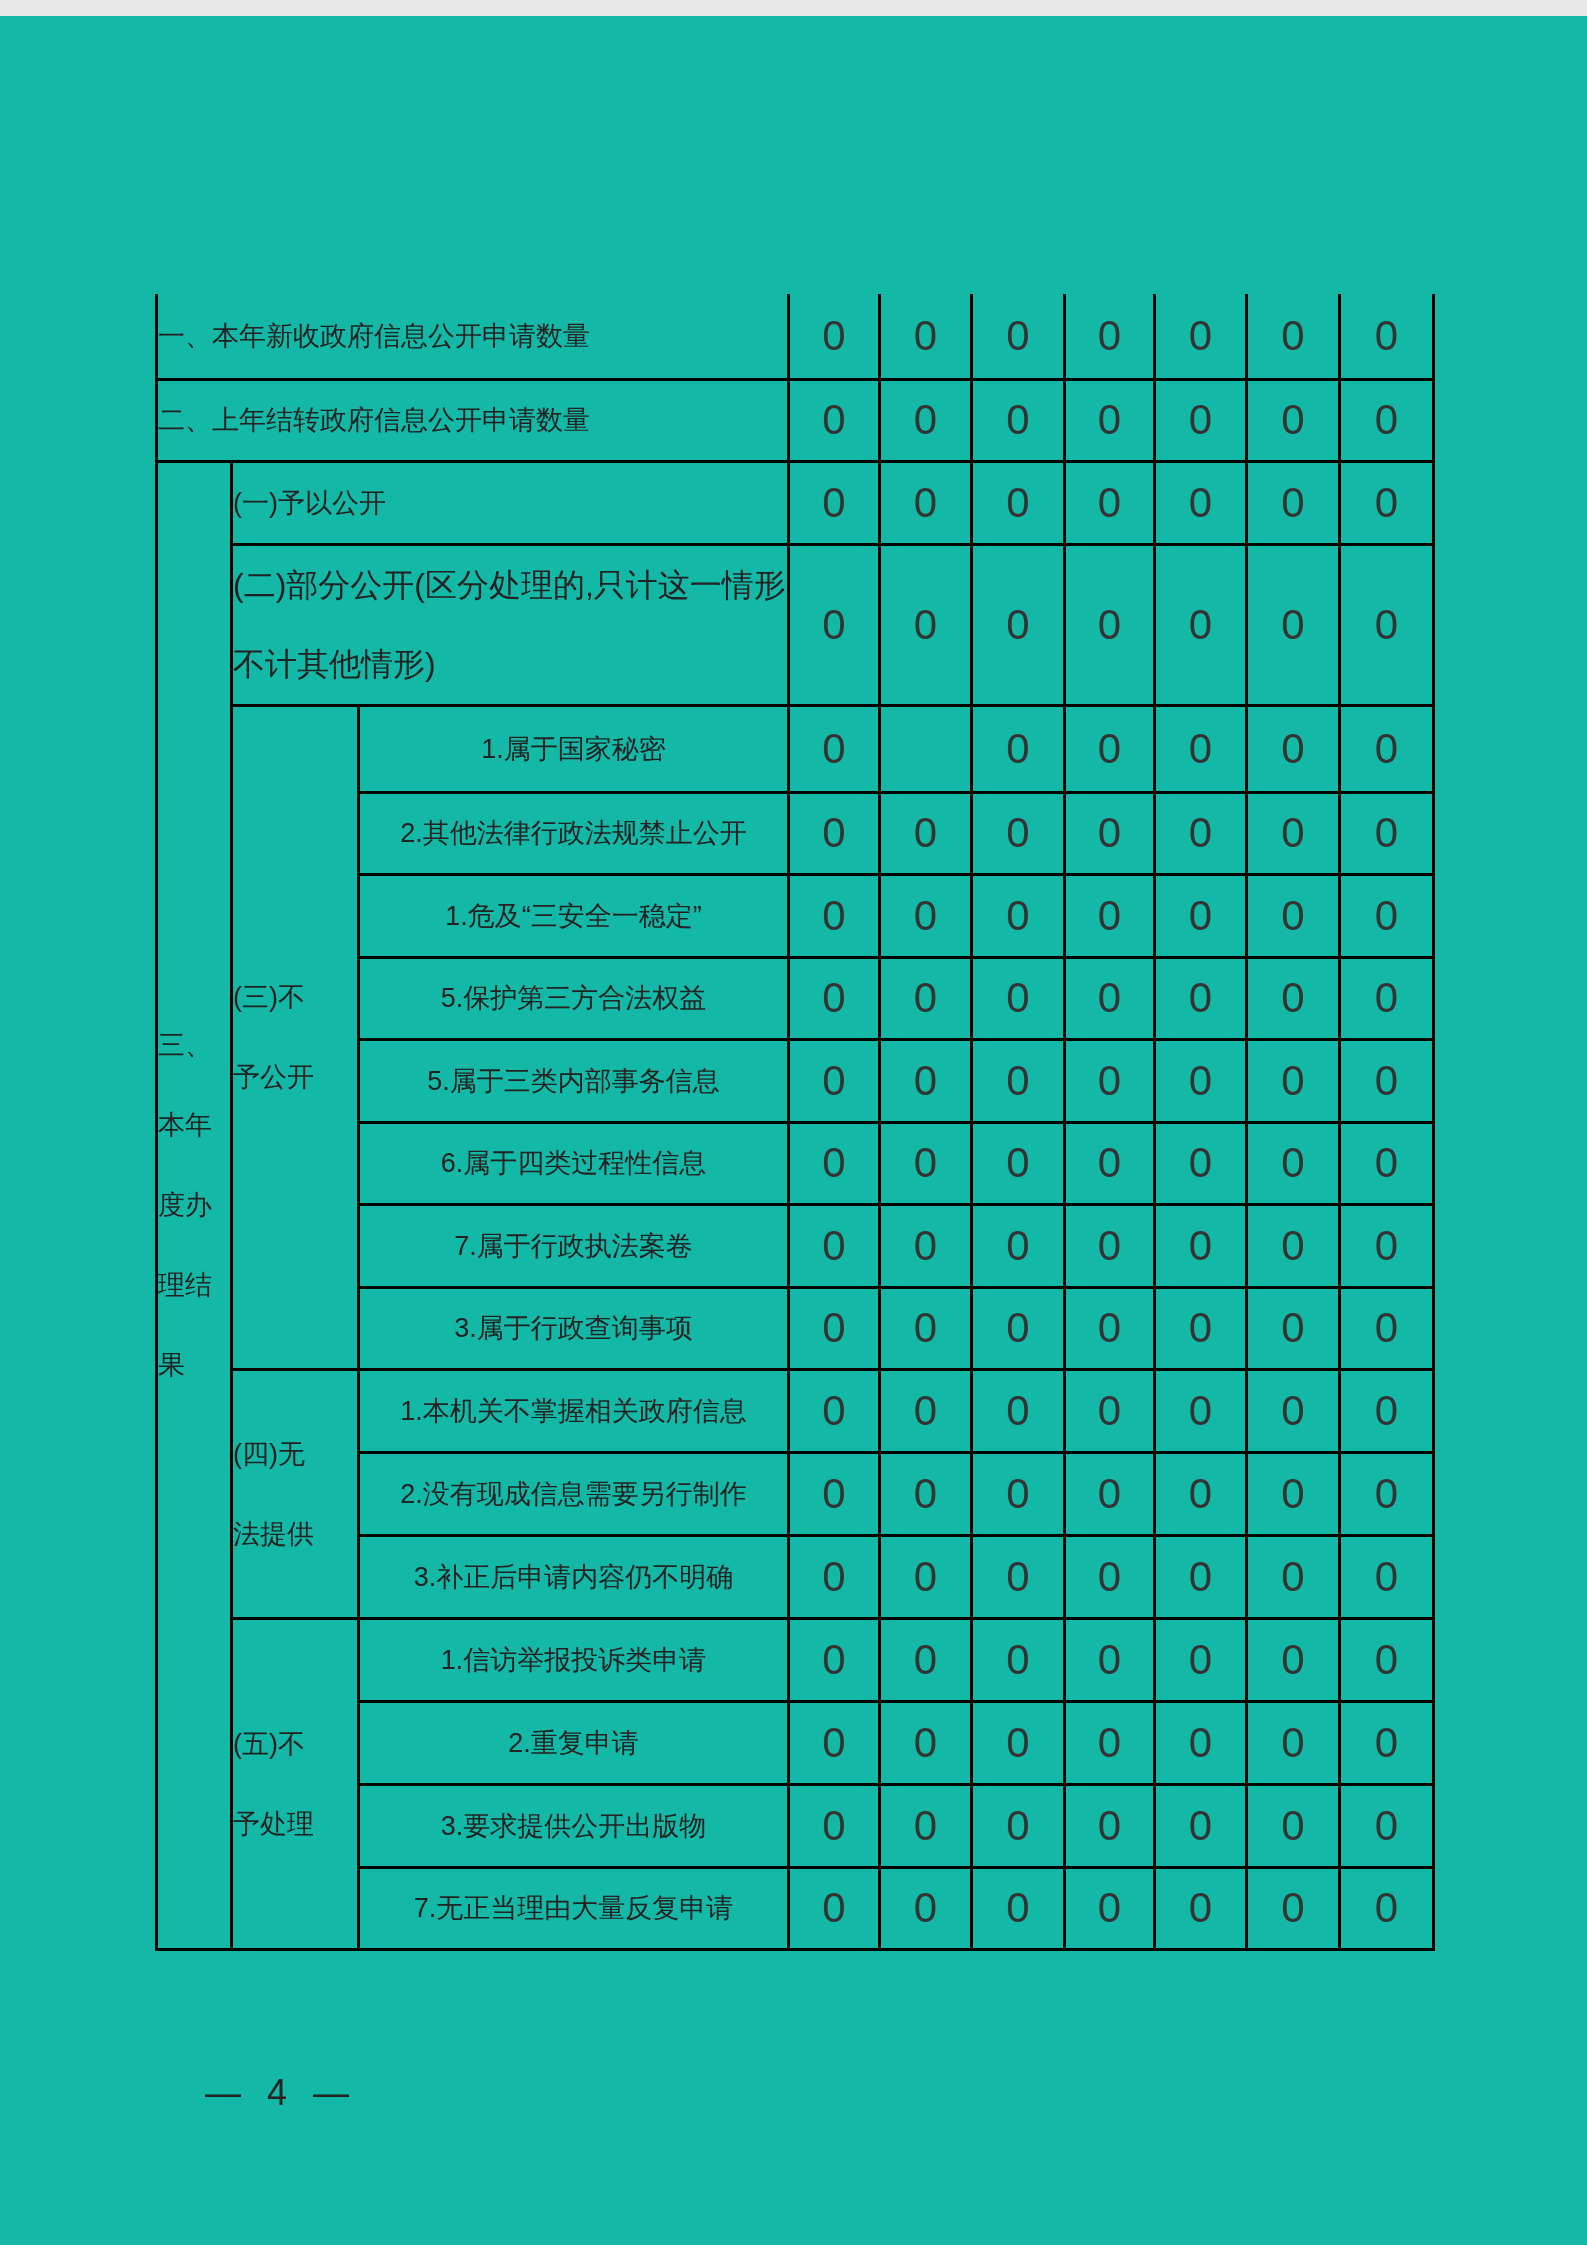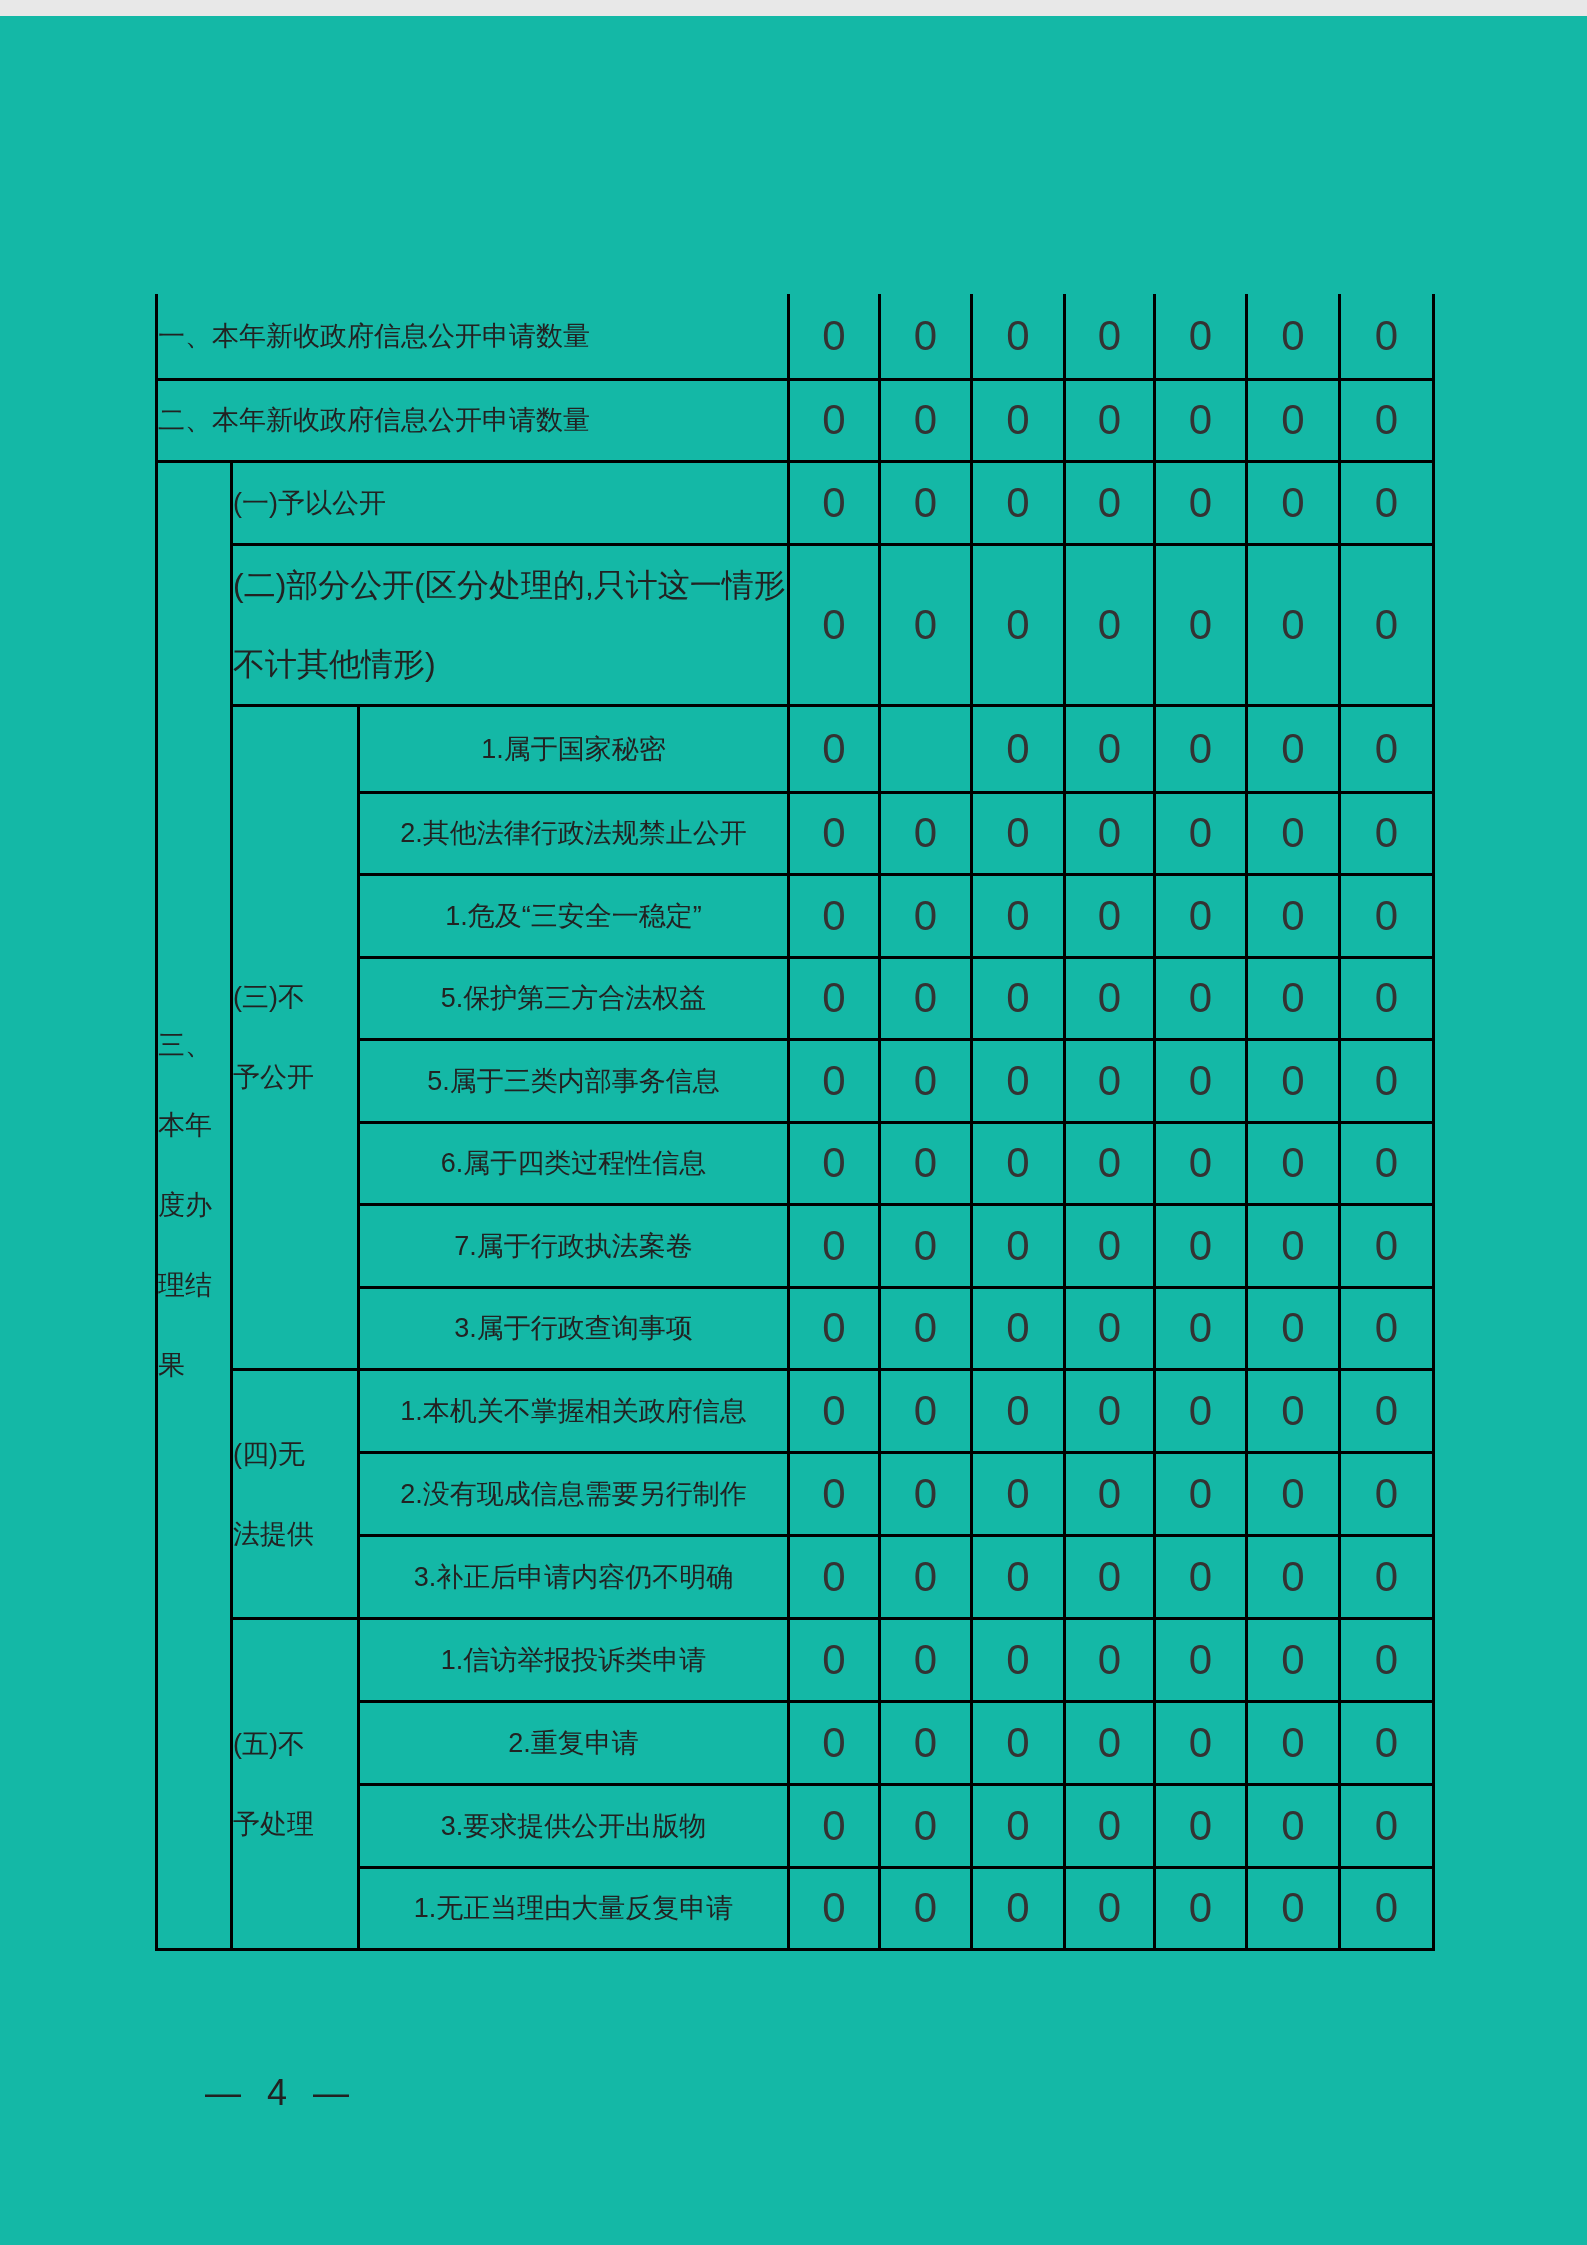--- a/index.html
+++ b/index.html
@@ -88,21 +88,21 @@
       <td class="val">0</td>
       <td class="val">0</td>
       <td class="val">0</td>
       <td class="val">0</td>
       <td class="val">0</td>
       <td class="val">0</td>
       <td class="val">0</td>
     </tr>
 
     <tr style="height:82px">
-      <td colspan="3" class="lbl pad-lg">二、本年新收政府信息公开申请数量</td>
+      <td colspan="3" class="lbl pad-lg">二、上年结转政府信息公开申请数量</td>
       <td class="val">0</td>
       <td class="val">0</td>
       <td class="val">0</td>
       <td class="val">0</td>
       <td class="val">0</td>
       <td class="val">0</td>
       <td class="val">0</td>
     </tr>
 
     <tr style="height:83px">
@@ -287,21 +287,21 @@
       <td class="val">0</td>
       <td class="val">0</td>
       <td class="val">0</td>
       <td class="val">0</td>
       <td class="val">0</td>
       <td class="val">0</td>
       <td class="val">0</td>
     </tr>
 
     <tr style="height:82px">
-      <td class="lbl pad-sm">1.无正当理由大量反复申请</td>
+      <td class="lbl pad-sm">7.无正当理由大量反复申请</td>
       <td class="val">0</td>
       <td class="val">0</td>
       <td class="val">0</td>
       <td class="val">0</td>
       <td class="val">0</td>
       <td class="val">0</td>
       <td class="val">0</td>
     </tr>
 
   </tbody>

